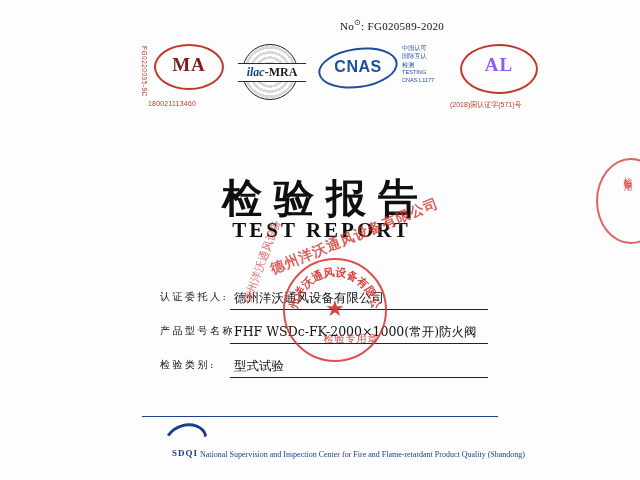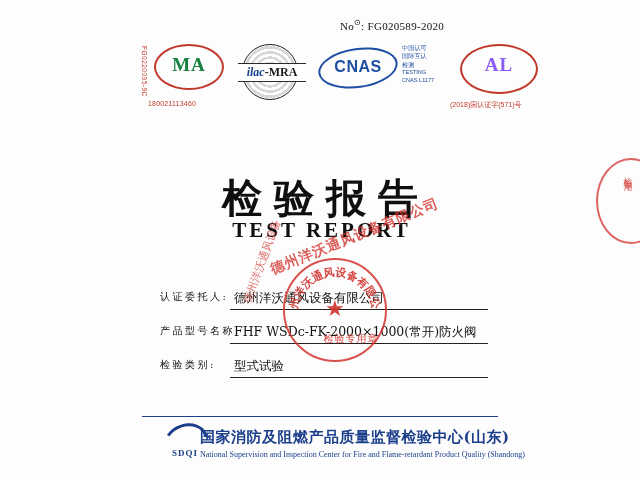--- a/index.html
+++ b/index.html
@@ -80,21 +80,21 @@
     border-radius: 50%;
     box-sizing: border-box;
   }
   .cma .txt {
     position: absolute;
     left: 0; top: 10px;
     width: 70px;
     text-align: center;
     font-size: 19px;
     font-weight: bold;
-    color: #15803d;
+    color: #7f1d1d;
     font-family: "Liberation Serif", serif;
     letter-spacing: 1px;
   }
   .cma-num {
     position: absolute;
     left: 8px;
     top: 56px;
     font-size: 7px;
     color: #c0392b;
     font-family: "Liberation Sans", sans-serif;
@@ -517,16 +517,15 @@
   <div class="diag-stamp2">德州洋沃通风设备</div>
 
   <div class="edge-seal"></div>
   <div class="edge-seal-txt">检验专用</div>
 
   <div class="footer-rule"></div>
   <div class="sdqi">
     <div class="swoosh"></div>
     <div class="label">SDQI</div>
   </div>
-  <div class="footer-cn">国家消防及阻燃产品质量监督检验中心(山东)</div>
   <div class="footer-en">National Supervision and Inspection Center for Fire and Flame-retardant Product Quality (Shandong)</div>
 
 </div>
 
 </body></html>

